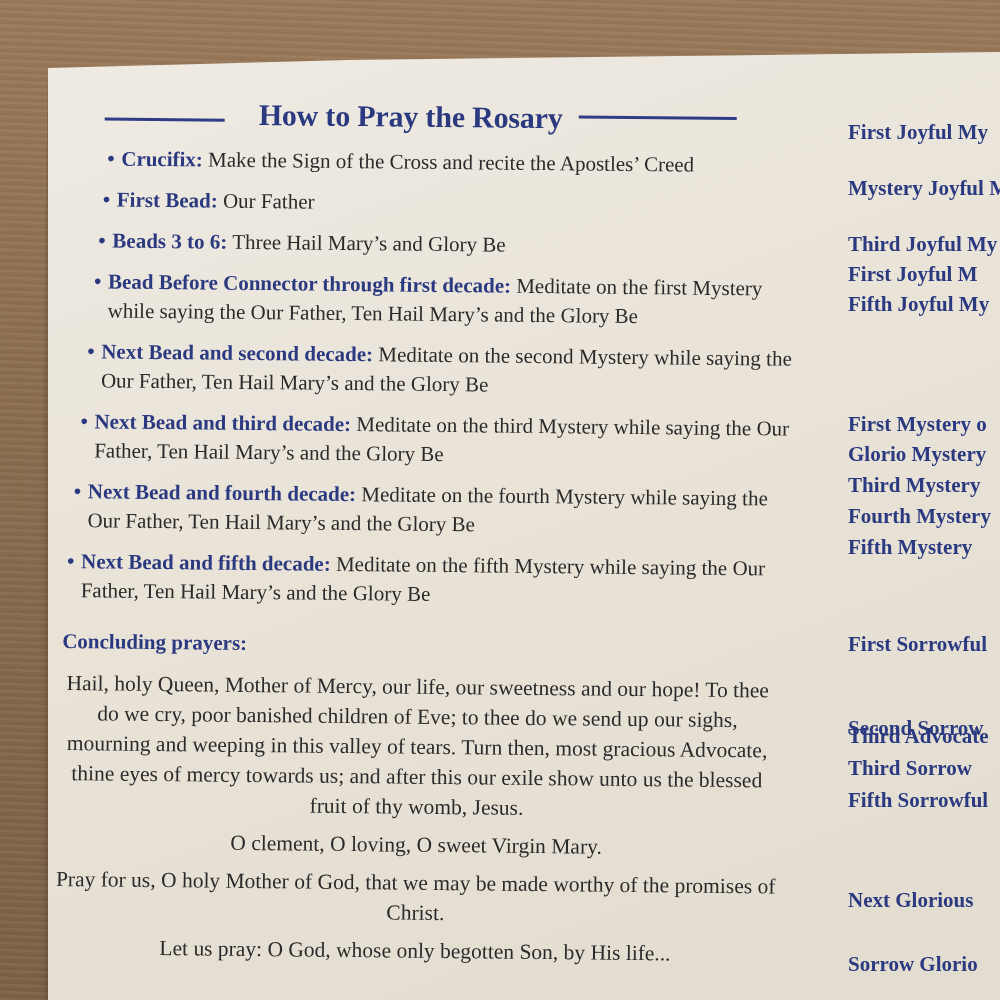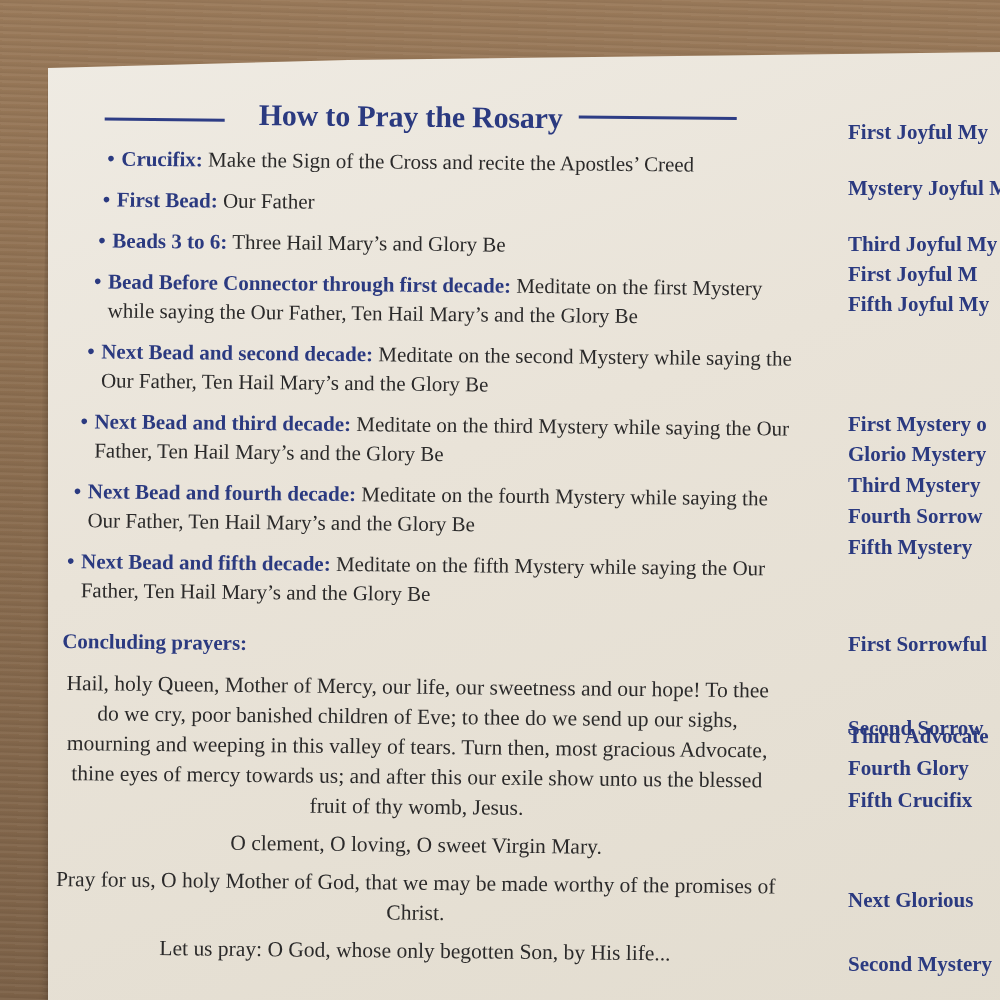--- a/index.html
+++ b/index.html
@@ -166,22 +166,22 @@
 
 <div class="right-col">
   <div class="mystery" style="top:0px">First Joyful My</div>
   <div class="mystery" style="top:56px">Mystery Joyful M</div>
   <div class="mystery" style="top:112px">Third Joyful My</div>
   <div class="mystery" style="top:142px">First Joyful M</div>
   <div class="mystery" style="top:172px">Fifth Joyful My</div>
   <div class="mystery" style="top:292px">First Mystery o</div>
   <div class="mystery" style="top:322px">Glorio Mystery</div>
   <div class="mystery" style="top:353px">Third Mystery</div>
-  <div class="mystery" style="top:384px">Fourth Sorrow</div>
+  <div class="mystery" style="top:384px">Fourth Mystery</div>
   <div class="mystery" style="top:415px">Fifth Mystery</div>
   <div class="mystery" style="top:512px">First Sorrowful</div>
   <div class="mystery" style="top:596px">Second Sorrow</div>
   <div class="mystery" style="top:604px">Third Advocate</div>
-  <div class="mystery" style="top:636px">Fourth Glory</div>
-  <div class="mystery" style="top:668px">Fifth Crucifix</div>
+  <div class="mystery" style="top:636px">Third Sorrow</div>
+  <div class="mystery" style="top:668px">Fifth Sorrowful</div>
   <div class="mystery" style="top:768px">Next Glorious</div>
-  <div class="mystery" style="top:832px">Second Mystery</div>
+  <div class="mystery" style="top:832px">Sorrow Glorio</div>
 </div>
 
 </body></html>

